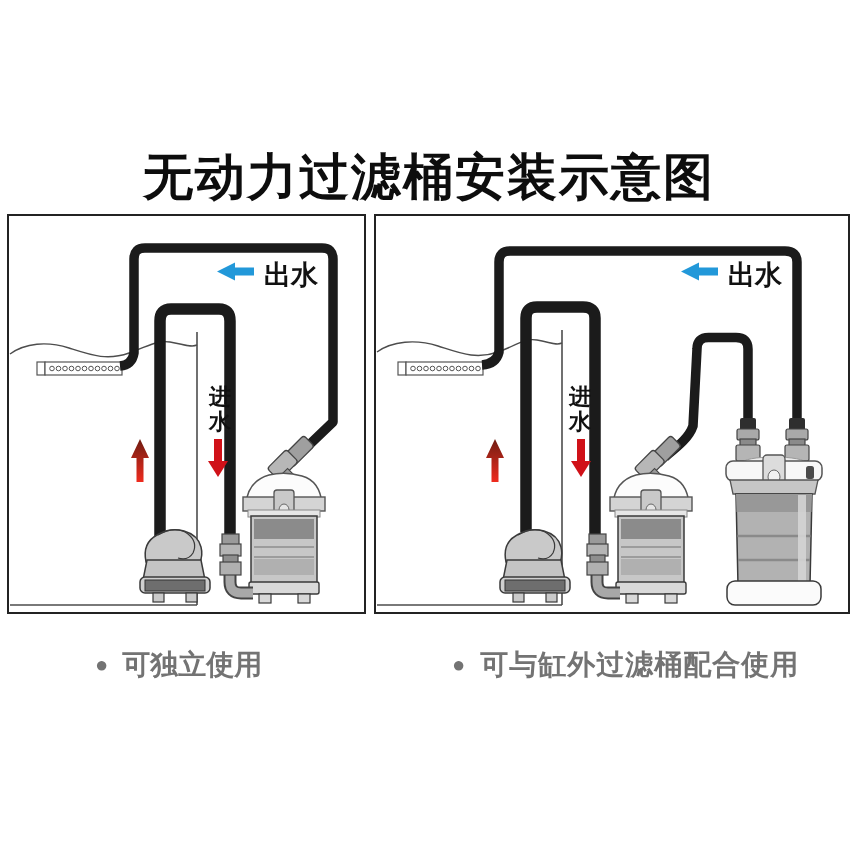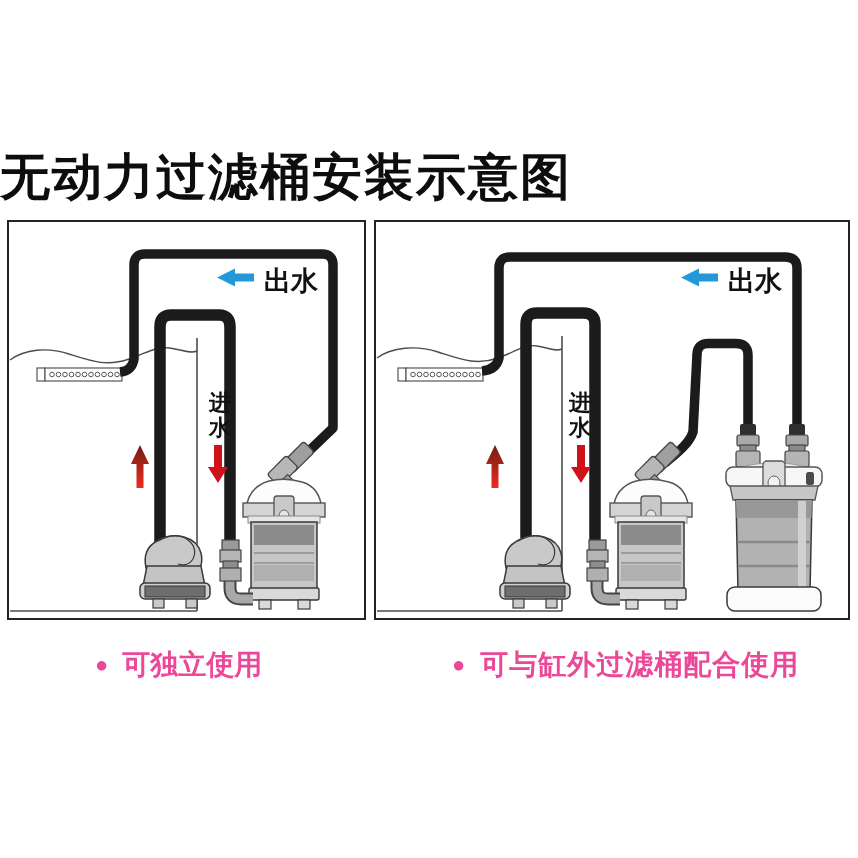--- a/index.html
+++ b/index.html
@@ -1,27 +1,27 @@
 <!DOCTYPE html>
 <html><head>
 <meta charset="utf-8">
 <style>
   html,body{margin:0;padding:0;background:#ffffff;}
   .page{position:relative;width:858px;height:858px;background:#ffffff;overflow:hidden;
         font-family:"Liberation Sans","DejaVu Sans",sans-serif;}
-  .title{position:absolute;left:0;top:144px;width:858px;text-align:left;
+  .title{position:absolute;left:0;top:144px;width:858px;text-align:center;
          font-size:50px;font-weight:700;color:#0d0d0d;letter-spacing:2px;white-space:nowrap;}
-  .panel{position:absolute;top:220px;height:400px;border:2px solid #232323;background:#fff;box-sizing:border-box;}
+  .panel{position:absolute;top:214px;height:400px;border:2px solid #232323;background:#fff;box-sizing:border-box;}
   .panel-left{left:7px;width:359px;}
   .panel-right{left:374px;width:476px;}
   .panel svg{position:absolute;left:0;top:0;}
   .outlet-label{position:absolute;font-size:27px;font-weight:700;color:#111;white-space:nowrap;}
   .inlet-label{position:absolute;width:28px;text-align:center;font-size:22px;font-weight:700;color:#111;line-height:25px;}
   .inlet-label span{display:block;}
-  .caption{position:absolute;top:646px;font-size:28px;font-weight:700;color:#ec4899;white-space:nowrap;}
+  .caption{position:absolute;top:646px;font-size:28px;font-weight:700;color:#737373;white-space:nowrap;}
   .caption .bullet{font-size:22px;vertical-align:2px;margin-right:14px;}
   .caption-left{left:95px;}
   .caption-right{left:452px;letter-spacing:1px;}
   .defs-holder{position:absolute;width:0;height:0;overflow:hidden;}
 </style>
 </head>
 <body>
 
 <svg class="defs-holder" aria-hidden="true">
   <defs>

